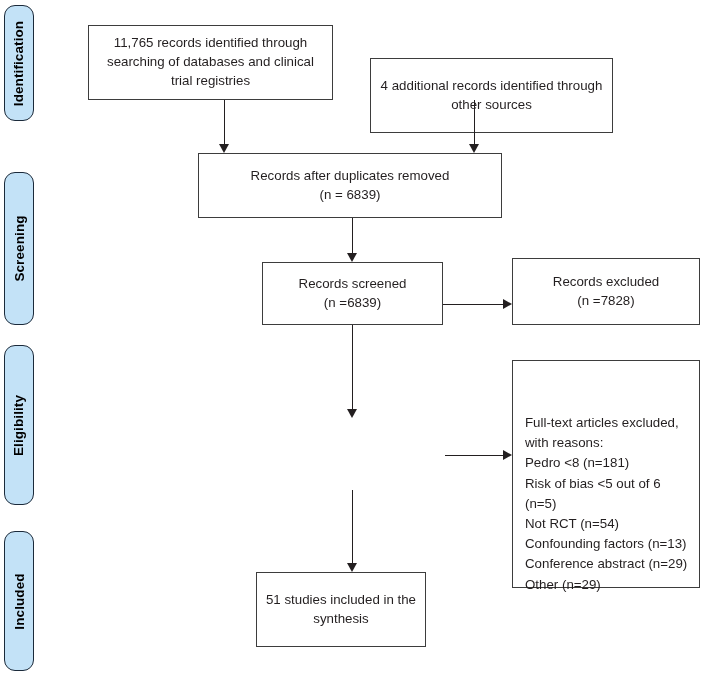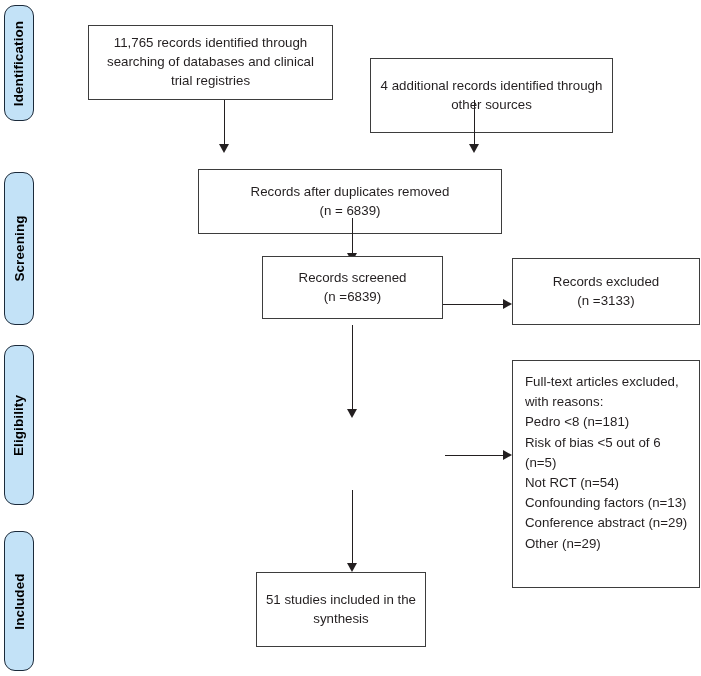--- a/index.html
+++ b/index.html
@@ -58,20 +58,21 @@
     white-space: pre-line;
   }
   .flow-box.left-align {
     align-items: flex-start;
     justify-content: flex-start;
     padding: 11px 9px 9px 12px;
   }
   .flow-box.left-align .box-text {
     text-align: left;
     line-height: 1.52;
+    margin-top: 41px;
   }
 
   
   .v-line {
     position: absolute;
     width: 1.5px;
     background: #231f20;
   }
   .h-line {
     position: absolute;
@@ -123,36 +124,36 @@
   <div class="flow-box" style="left:370px; top:25px; width:243px; height:75px;margin-top:33px;">
     <span class="box-text">4 additional records identified through other sources</span>
   </div>
 
   <div class="v-line" style="left:223.5px; top:100px; height:44px;"></div>
   <div class="arrow-down" style="left:219px; top:144px;"></div>
 
   <div class="v-line" style="left:473.5px; top:100px; height:44px;"></div>
   <div class="arrow-down" style="left:469px; top:144px;"></div>
 
-  <div class="flow-box" style="left:198px; top:153px; width:304px; height:65px;margin-top:16px;">
+  <div class="flow-box" style="left:198px; top:153px; width:304px; height:65px;">
     <span class="box-text">Records after duplicates removed
 (n = 6839)</span>
   </div>
 
   <div class="v-line" style="left:351.5px; top:218px; height:35px;"></div>
   <div class="arrow-down" style="left:347px; top:253px;"></div>
 
-  <div class="flow-box" style="left:262px; top:256px; width:181px; height:63px;">
+  <div class="flow-box" style="left:262px; top:262px; width:181px; height:63px;">
     <span class="box-text">Records screened
 (n =6839)</span>
   </div>
 
   <div class="flow-box" style="left:512px; top:258px; width:188px; height:67px;">
     <span class="box-text">Records excluded
-(n =3133)</span>
+(n =7828)</span>
   </div>
 
   <div class="h-line" style="left:443px; top:303.5px; width:61px;"></div>
   <div class="arrow-right" style="left:503px; top:299px;"></div>
 
   <div class="v-line" style="left:351.5px; top:325px; height:84px;"></div>
   <div class="arrow-down" style="left:347px; top:409px;"></div>
 
 
   <div class="flow-box left-align" style="left:512px; top:360px; width:188px; height:228px;">

